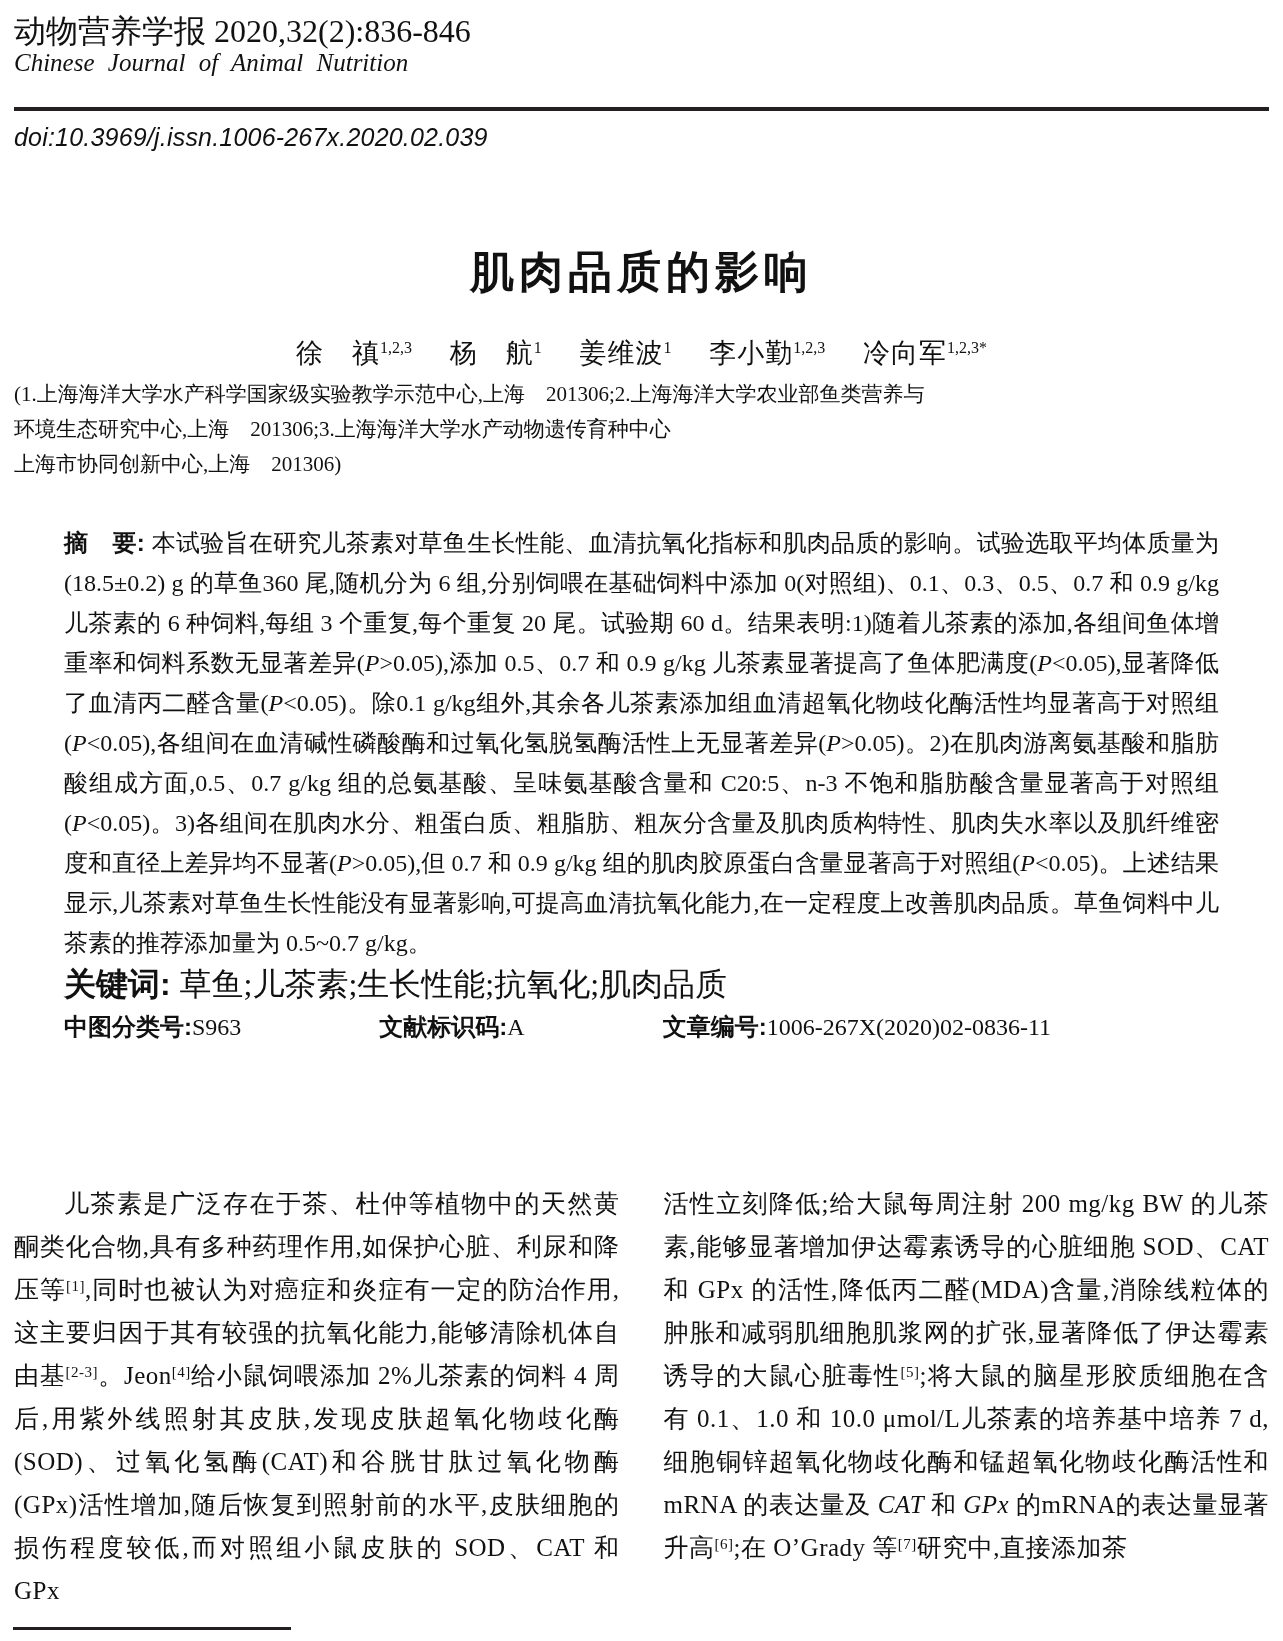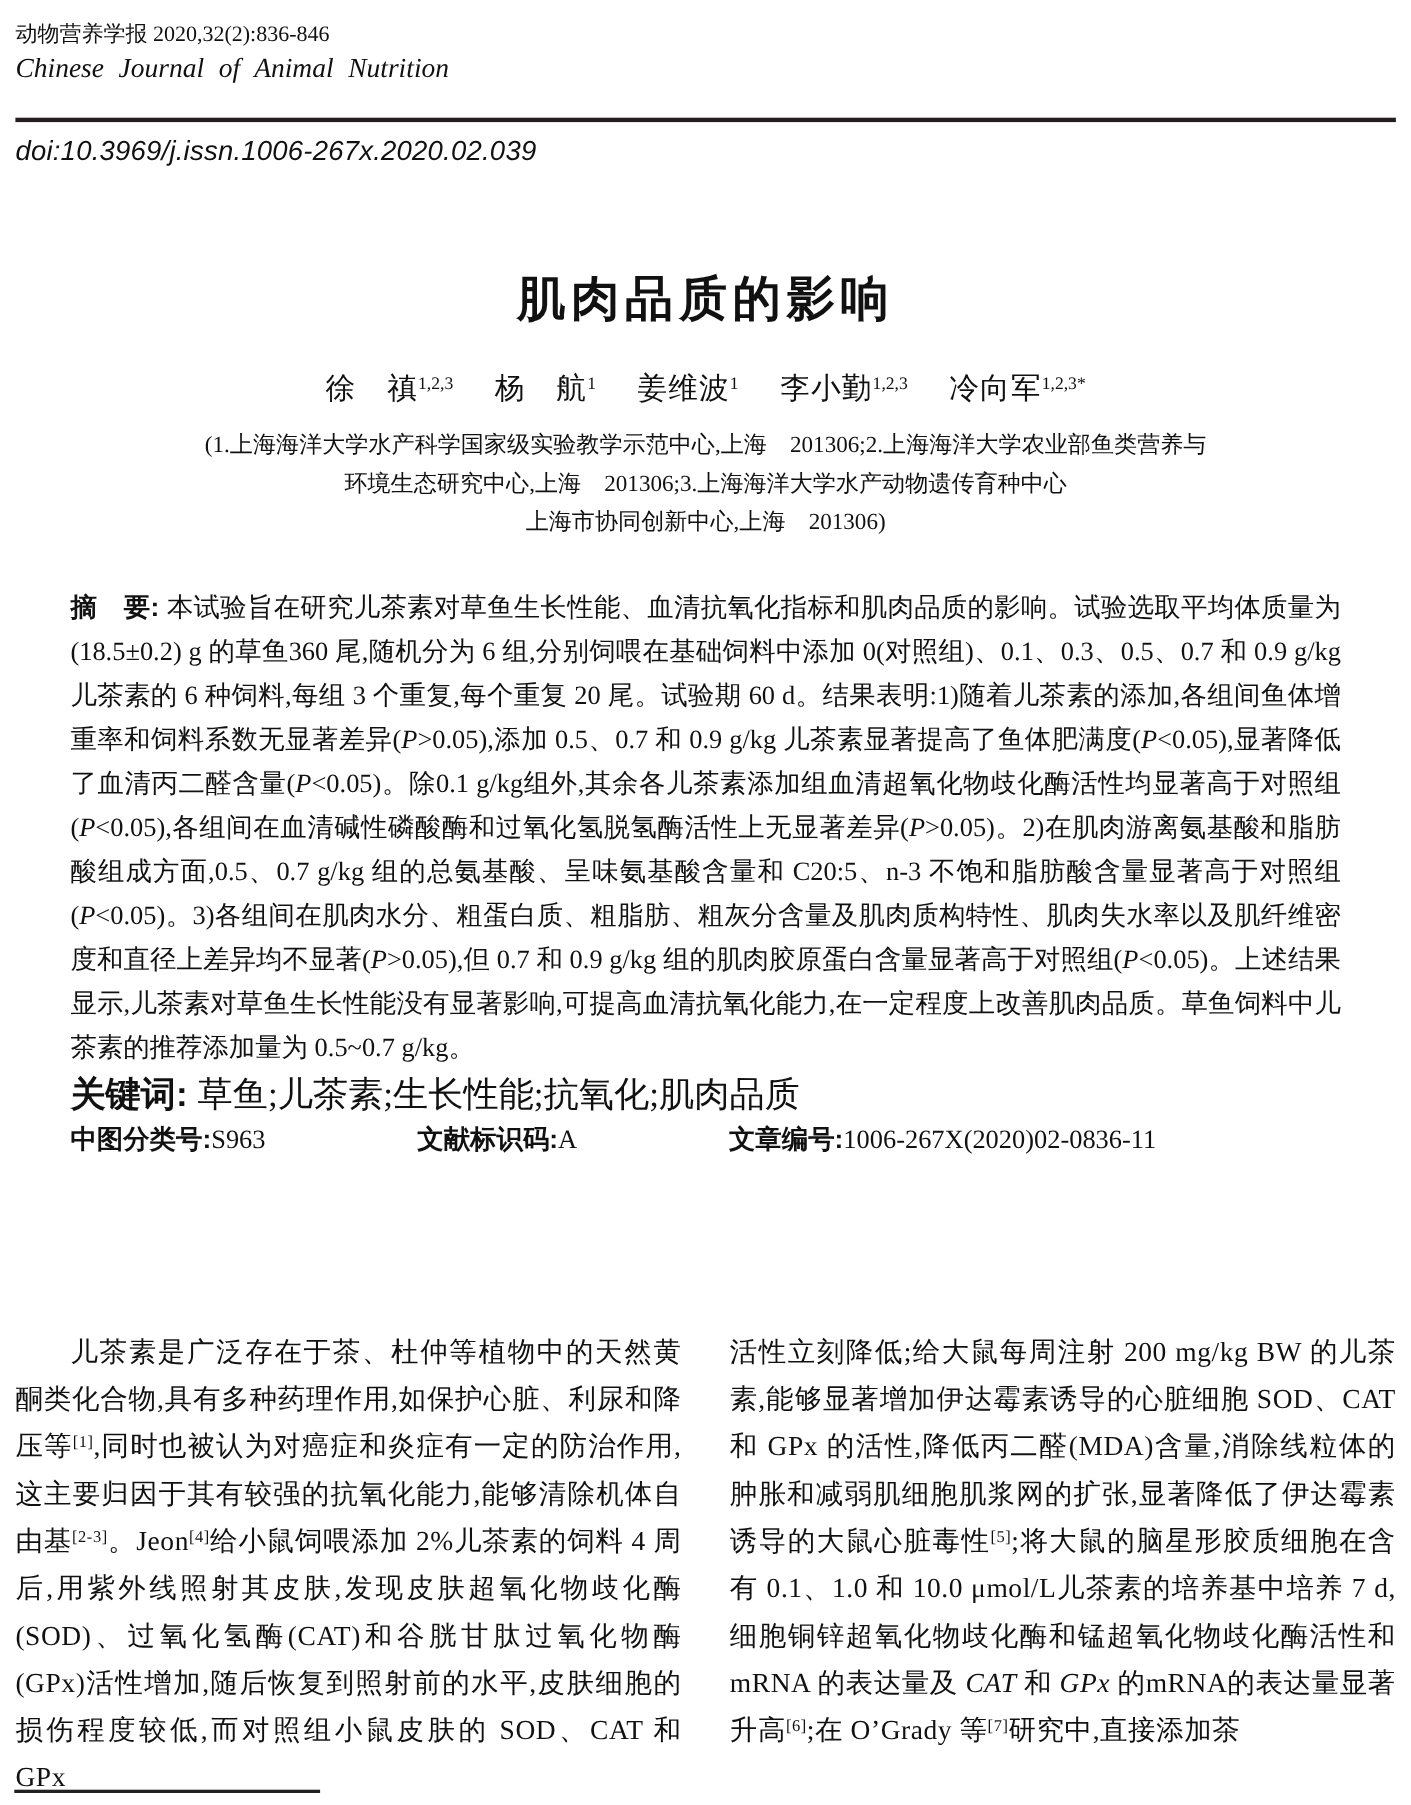--- a/index.html
+++ b/index.html
@@ -7,56 +7,56 @@
     position:relative;
     width:1283px;height:1641px;
     margin:0 auto;
     background:#ffffff;
     color:#111;
     overflow:hidden;
     font-family:"Liberation Serif", serif;
   }
   .inner{padding:16px 14px 0 14px;}
 
-  .journal-cn{font-size:20px;line-height:31px;}
+  .journal-cn{font-size:32px;line-height:31px;}
   .journal-en{font-size:25px;line-height:32px;font-style:italic;word-spacing:7px;}
   .head-rule{height:4px;background:#231f20;margin-top:28px;}
   .doi-line{margin-top:11px;font-family:"Liberation Sans", sans-serif;font-size:25px;line-height:30px;letter-spacing:0.2px;font-style:italic;}
 
   .article-title{
     margin:28px 40px 0 40px;
     text-align:center;
     font-family:"Liberation Sans", sans-serif;
     font-weight:bold;
     font-size:44px;
     line-height:61px;
     letter-spacing:5px;
   }
 
   .authors{margin-top:33px;text-align:center;font-size:27px;line-height:36px;letter-spacing:1px;}
   .author{white-space:nowrap;margin-top:16px;}
   .author + .author{margin-left:30px;}
   .author sup{font-size:16px;line-height:0;vertical-align:0.55em;letter-spacing:0;}
 
-  .affiliations{margin-top:16px;text-align:center;font-size:21px;line-height:35px;}
+  .affiliations{margin-top:6px;font-size:21px;line-height:35px;}
 
   .abstract{
     margin:41px 50px 0 50px;
     font-size:24px;
     line-height:40px;
     text-align:justify;
   }
   .b-label{font-family:"Liberation Sans", sans-serif;font-weight:bold;font-style:normal;}
   .keywords{margin:0 50px;font-size:32px;line-height:42px;text-align:left;}
   .meta-row{margin:0 50px;display:flex;font-size:24px;line-height:43px;}
   .meta-item + .meta-item{margin-left:138px;}
 
   .columns{
     position:absolute;
-    top:1208px;left:14px;
+    top:1182px;left:14px;
     width:1255px;
     display:flex;
     gap:44px;
   }
   .col{flex:1;min-width:0;}
   .col p{
     margin:0;
     font-size:25px;
     line-height:43px;
     text-align:justify;

